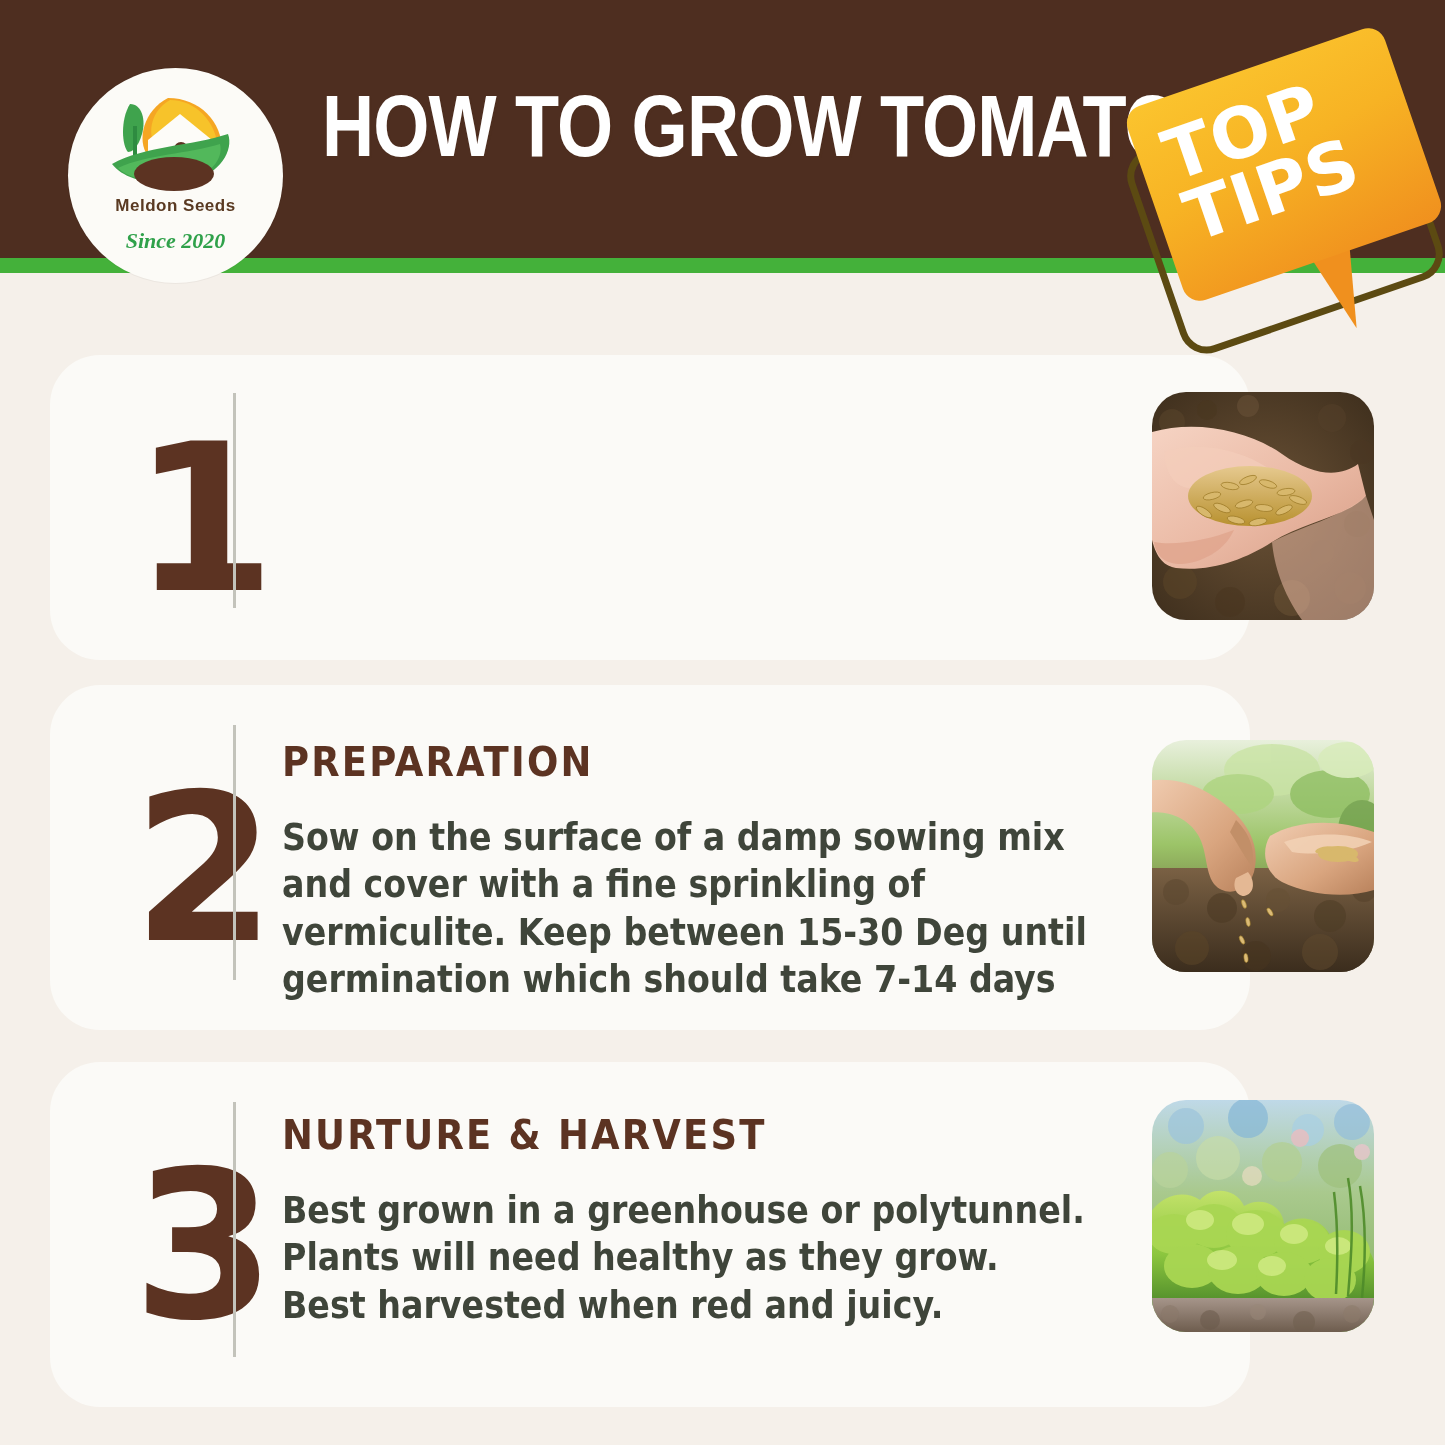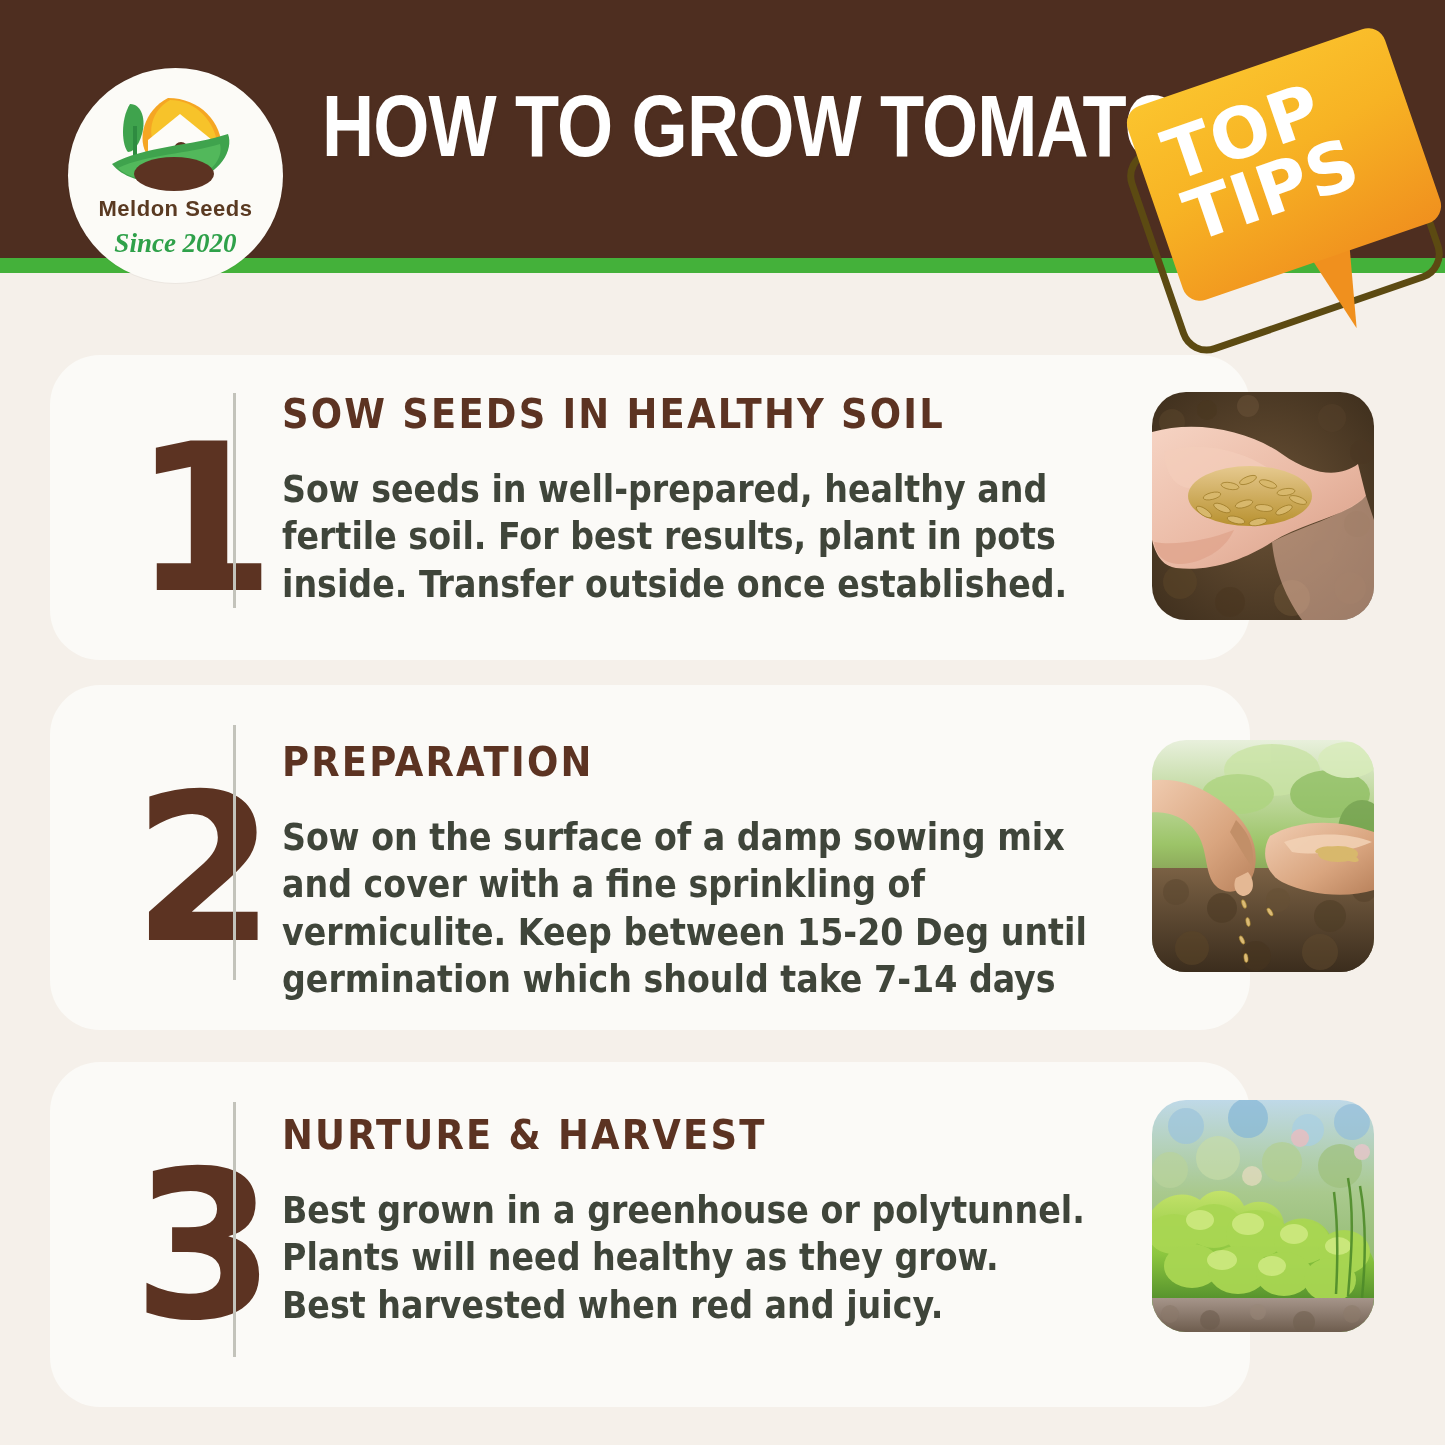--- a/index.html
+++ b/index.html
@@ -26,28 +26,28 @@
     background:#FCFBF7;
     box-shadow:0 0 0 1px rgba(0,0,0,0.04);
     overflow:hidden;
   }
   #logo-mark{
     position:absolute;left:28px;top:22px;width:160px;height:108px;
   }
   #logo-name{
     position:absolute;left:0;top:128px;width:215px;
     text-align:center;
-    font-size:22px;font-weight:bold;color:#5A3A22;
+    font-size:17px;font-weight:bold;color:#5A3A22;
     letter-spacing:0.5px;
     font-family:"Liberation Sans", sans-serif;
   }
   #logo-since{
     position:absolute;left:0;top:160px;width:215px;
     text-align:center;
-    font-size:27px;color:#2FA14A;
+    font-size:22px;color:#2FA14A;
     font-style:italic;font-weight:bold;
     font-family:"Liberation Serif", serif;
   }
   
   #title{
     position:absolute;left:322px;top:84px;width:830px;height:84px;
     color:#FFFFFF;
     font-size:88px;
     font-weight:bold;
     line-height:84px;
@@ -192,24 +192,20 @@
   <div id="badge-card"></div>
   <div id="badge-text">
     <div>TOP</div>
     <div>TIPS</div>
   </div>
 </div>
 
 <div class="card" id="card-1">
   <div class="num">1</div>
   <div class="divider"></div>
-  <div class="card-body">
-    <h2 class="card-heading">SOW SEEDS IN HEALTHY SOIL</h2>
-    <p class="card-text">Sow seeds in well-prepared, healthy and fertile soil. For best results, plant in pots inside. Transfer outside once established.</p>
-  </div>
 </div>
 <div class="photo" id="photo-1">
   <svg class="ph-svg" viewBox="0 0 222 228" preserveAspectRatio="xMidYMid slice">
     <defs>
       <radialGradient id="soil1" cx="50%" cy="50%" r="75%">
         <stop offset="0%" stop-color="#6B5236"></stop>
         <stop offset="100%" stop-color="#3B2C1B"></stop>
       </radialGradient>
       <linearGradient id="skin1" x1="0" y1="0" x2="1" y2="1">
         <stop offset="0%" stop-color="#F6D4C4"></stop>
@@ -259,21 +255,21 @@
     </g>
     <path d="M120 150 C150 134 188 126 214 104 L222 128 L222 228 L150 228 C130 200 122 172 120 150 Z" fill="#EBBCA6" opacity="0.55"></path>
   </svg>
 </div>
 
 <div class="card" id="card-2">
   <div class="num">2</div>
   <div class="divider"></div>
   <div class="card-body">
     <h2 class="card-heading">PREPARATION</h2>
-    <p class="card-text">Sow on the surface of a damp sowing mix and cover with a fine sprinkling of vermiculite. Keep between 15-20 Deg until germination which should take 7-14 days</p>
+    <p class="card-text">Sow on the surface of a damp sowing mix and cover with a fine sprinkling of vermiculite. Keep between 15-30 Deg until germination which should take 7-14 days</p>
   </div>
 </div>
 <div class="photo" id="photo-2">
   <svg class="ph-svg" viewBox="0 0 222 232" preserveAspectRatio="xMidYMid slice">
     <defs>
       <linearGradient id="bg2" x1="0" y1="0" x2="0" y2="1">
         <stop offset="0%" stop-color="#E8F0DC"></stop>
         <stop offset="45%" stop-color="#9CC468"></stop>
         <stop offset="100%" stop-color="#4B3B25"></stop>
       </linearGradient>

